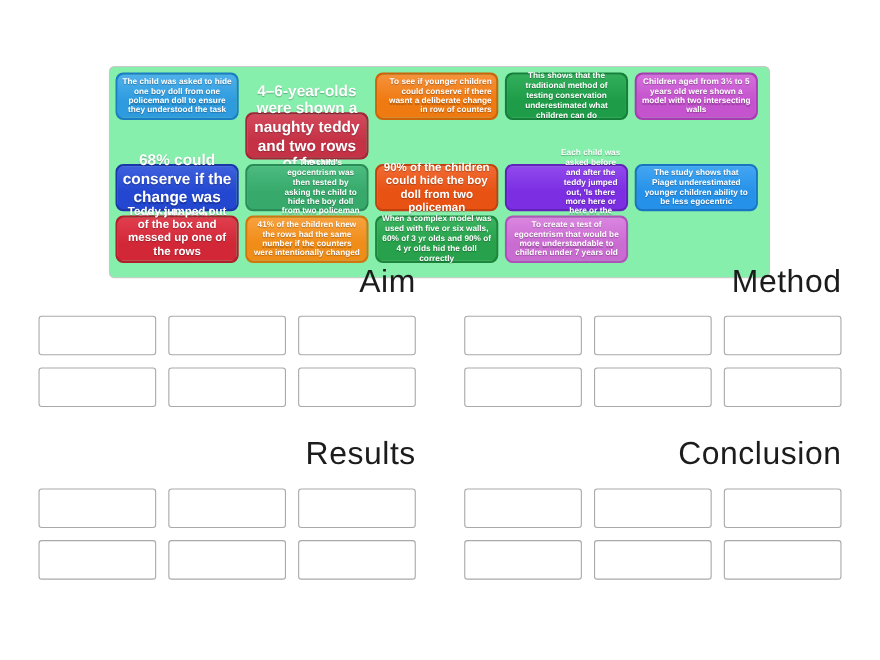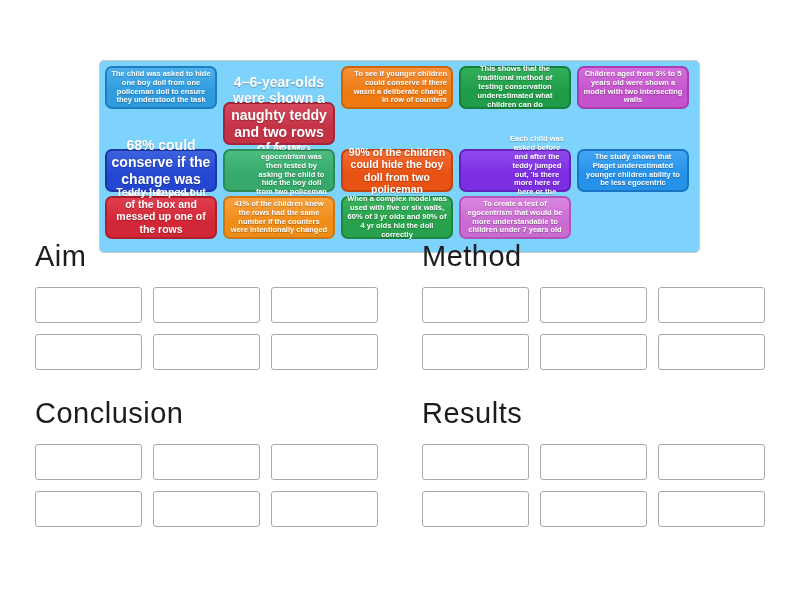--- a/index.html
+++ b/index.html
@@ -12,21 +12,21 @@
     overflow: hidden;
   }
 
   
   .tray {
     position: absolute;
     left: 99px; top: 60px;
     width: 601px; height: 193px;
     border: 1px solid #c9c9c9;
     border-radius: 5px;
-    background: #7dd3fc;
+    background: #86efac;
     padding: 5px;
     display: flex;
     flex-wrap: wrap;
     gap: 4px 6px;
     align-content: flex-start;
   }
   .card {
     width: 112px; height: 43px;
     border-radius: 7px;
     border: 2px solid transparent;
@@ -54,21 +54,21 @@
   }
   .group-row {
     display: flex;
     justify-content: space-between;
     padding: 0 35px;
   }
   .group {
     width: 343px;
     display: flex;
     flex-direction: column;
-    align-items: flex-start;
+    align-items: flex-end;
   }
   .group-title {
     font-size: 29px;
     font-weight: 400;
     color: #1c1c1c;
     margin: 0 0 13px 0;
     line-height: 1.2;
     letter-spacing: 0.5px;
   }
   .slots {
@@ -151,32 +151,32 @@
           <div class="slot"></div>
           <div class="slot"></div>
           <div class="slot"></div>
           <div class="slot"></div>
           <div class="slot"></div>
         </div>
       </section>
     </div>
     <div class="group-row">
       <section class="group">
-        <h2 class="group-title">Conclusion</h2>
+        <h2 class="group-title">Results</h2>
         <div class="slots">
           <div class="slot"></div>
           <div class="slot"></div>
           <div class="slot"></div>
           <div class="slot"></div>
           <div class="slot"></div>
           <div class="slot"></div>
         </div>
       </section>
       <section class="group">
-        <h2 class="group-title">Results</h2>
+        <h2 class="group-title">Conclusion</h2>
         <div class="slots">
           <div class="slot"></div>
           <div class="slot"></div>
           <div class="slot"></div>
           <div class="slot"></div>
           <div class="slot"></div>
           <div class="slot"></div>
         </div>
       </section>
     </div>

